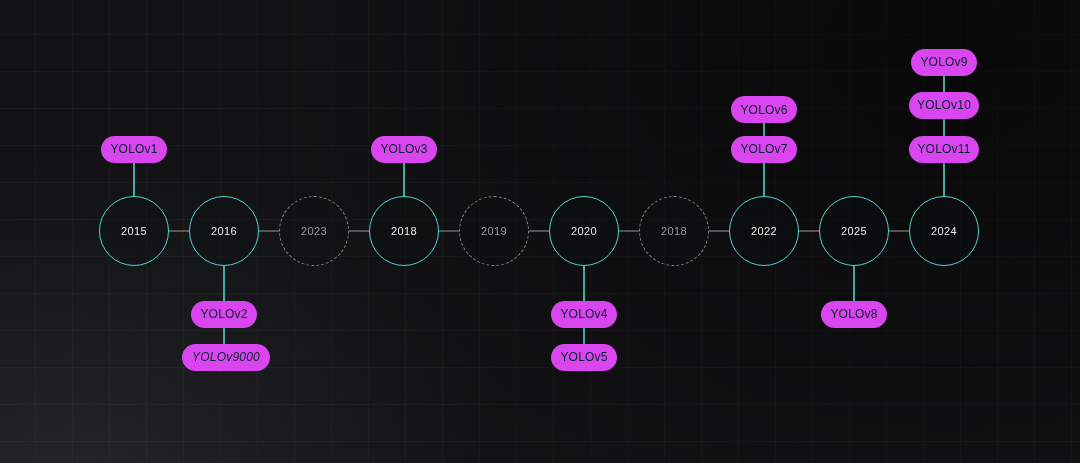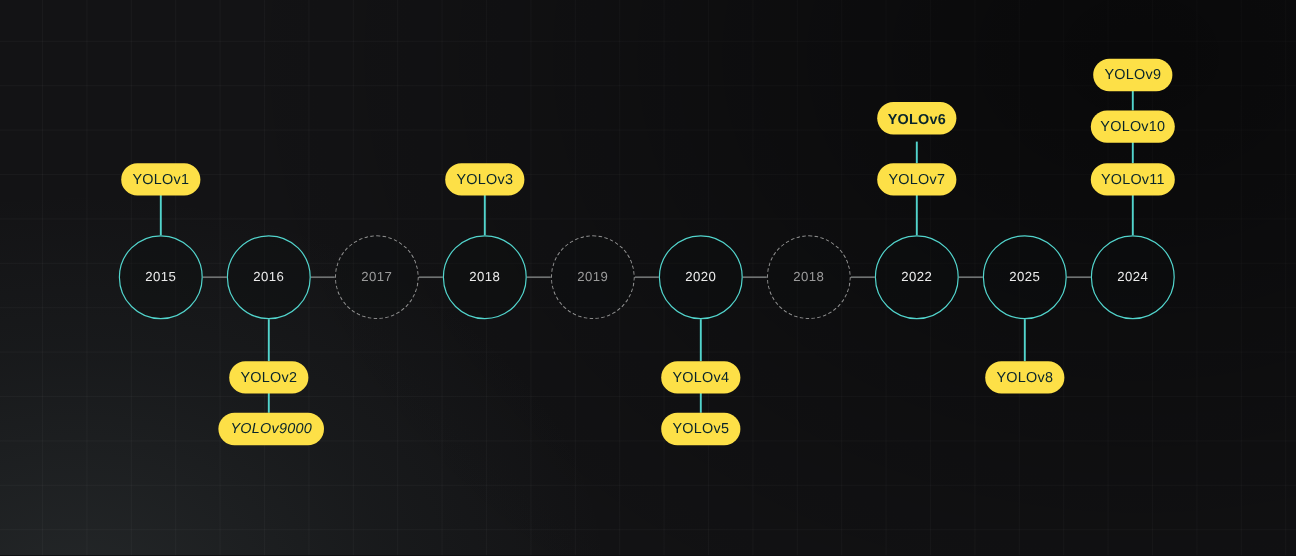--- a/index.html
+++ b/index.html
@@ -60,21 +60,21 @@
   }
   .node-circle.inactive {
     border: 1.6px dashed #8a8a8a;
     color: #9b9b9b;
     background: rgba(12,14,14,0.2);
   }
   .pill {
     position: absolute;
     height: 27px;
     border-radius: 14px;
-    background: #fde047;
+    background: #d946ef;
     color: #08242b;
     display: flex;
     align-items: center;
     justify-content: center;
     font-size: 12px;
     letter-spacing: 0.2px;
     white-space: nowrap;
     padding: 0 12px;
     box-sizing: border-box;
   }
@@ -115,21 +115,21 @@
   </svg>
 
   <div id="year-nodes">
       <div class="node-circle active" style="left: 99px; top: 196px;">
         <span>2015</span>
       </div>
       <div class="node-circle active" style="left: 189px; top: 196px;">
         <span>2016</span>
       </div>
       <div class="node-circle inactive" style="left: 279px; top: 196px;">
-        <span>2017</span>
+        <span>2023</span>
       </div>
       <div class="node-circle active" style="left: 369px; top: 196px;">
         <span>2018</span>
       </div>
       <div class="node-circle inactive" style="left: 459px; top: 196px;">
         <span>2019</span>
       </div>
       <div class="node-circle active" style="left: 549px; top: 196px;">
         <span>2020</span>
       </div>
@@ -158,21 +158,21 @@
       </div>
       <div class="pill" style="width: 66px; left: 371px; top: 135.5px;">
         <span>YOLOv3</span>
       </div>
       <div class="pill" style="width: 66px; left: 551px; top: 300.5px;">
         <span>YOLOv4</span>
       </div>
       <div class="pill" style="width: 66px; left: 551px; top: 343.5px;">
         <span>YOLOv5</span>
       </div>
-      <div class="pill" style="width: 66px; left: 731px; top: 85px; font-weight: bold;">
+      <div class="pill" style="width: 66px; left: 731px; top: 96px;">
         <span>YOLOv6</span>
       </div>
       <div class="pill" style="width: 66px; left: 731px; top: 135.5px;">
         <span>YOLOv7</span>
       </div>
       <div class="pill" style="width: 66px; left: 821px; top: 300.5px;">
         <span>YOLOv8</span>
       </div>
       <div class="pill" style="width: 66px; left: 911px; top: 48.5px;">
         <span>YOLOv9</span>

